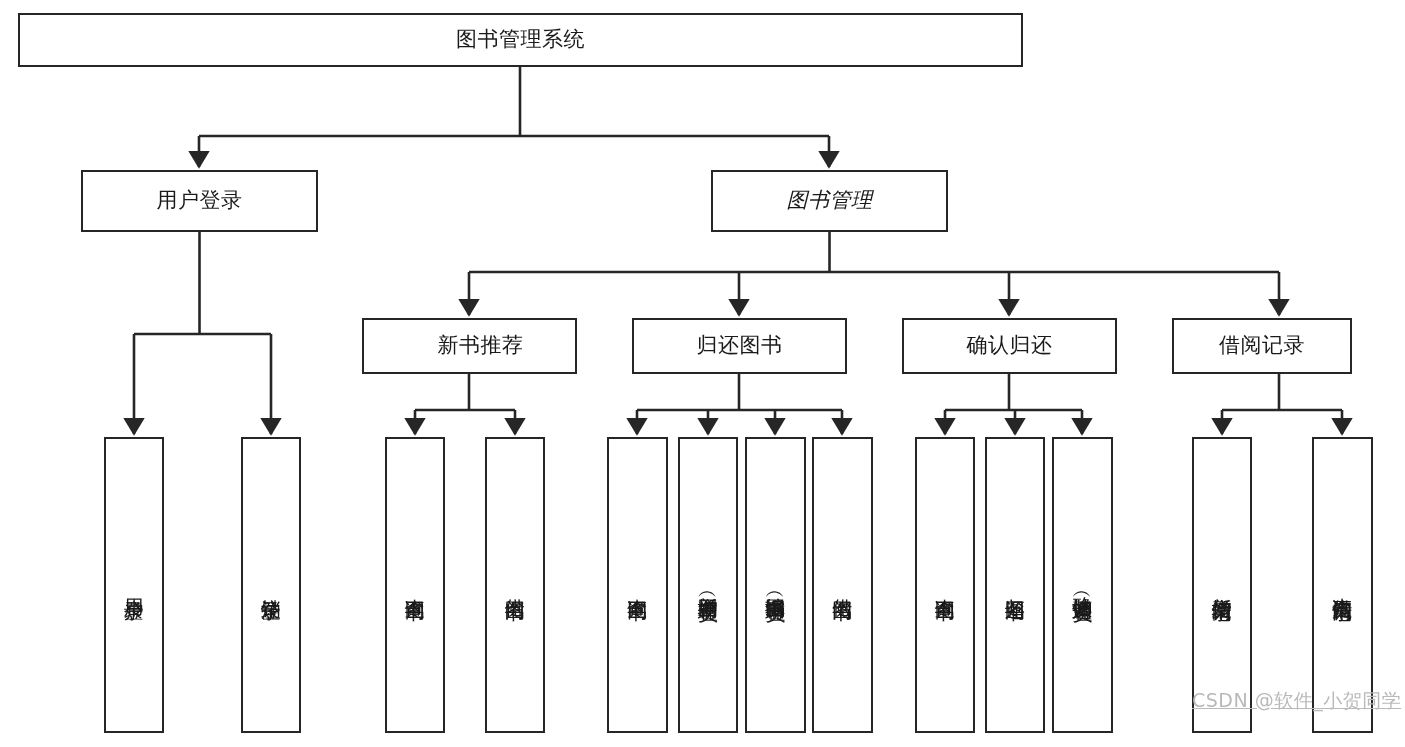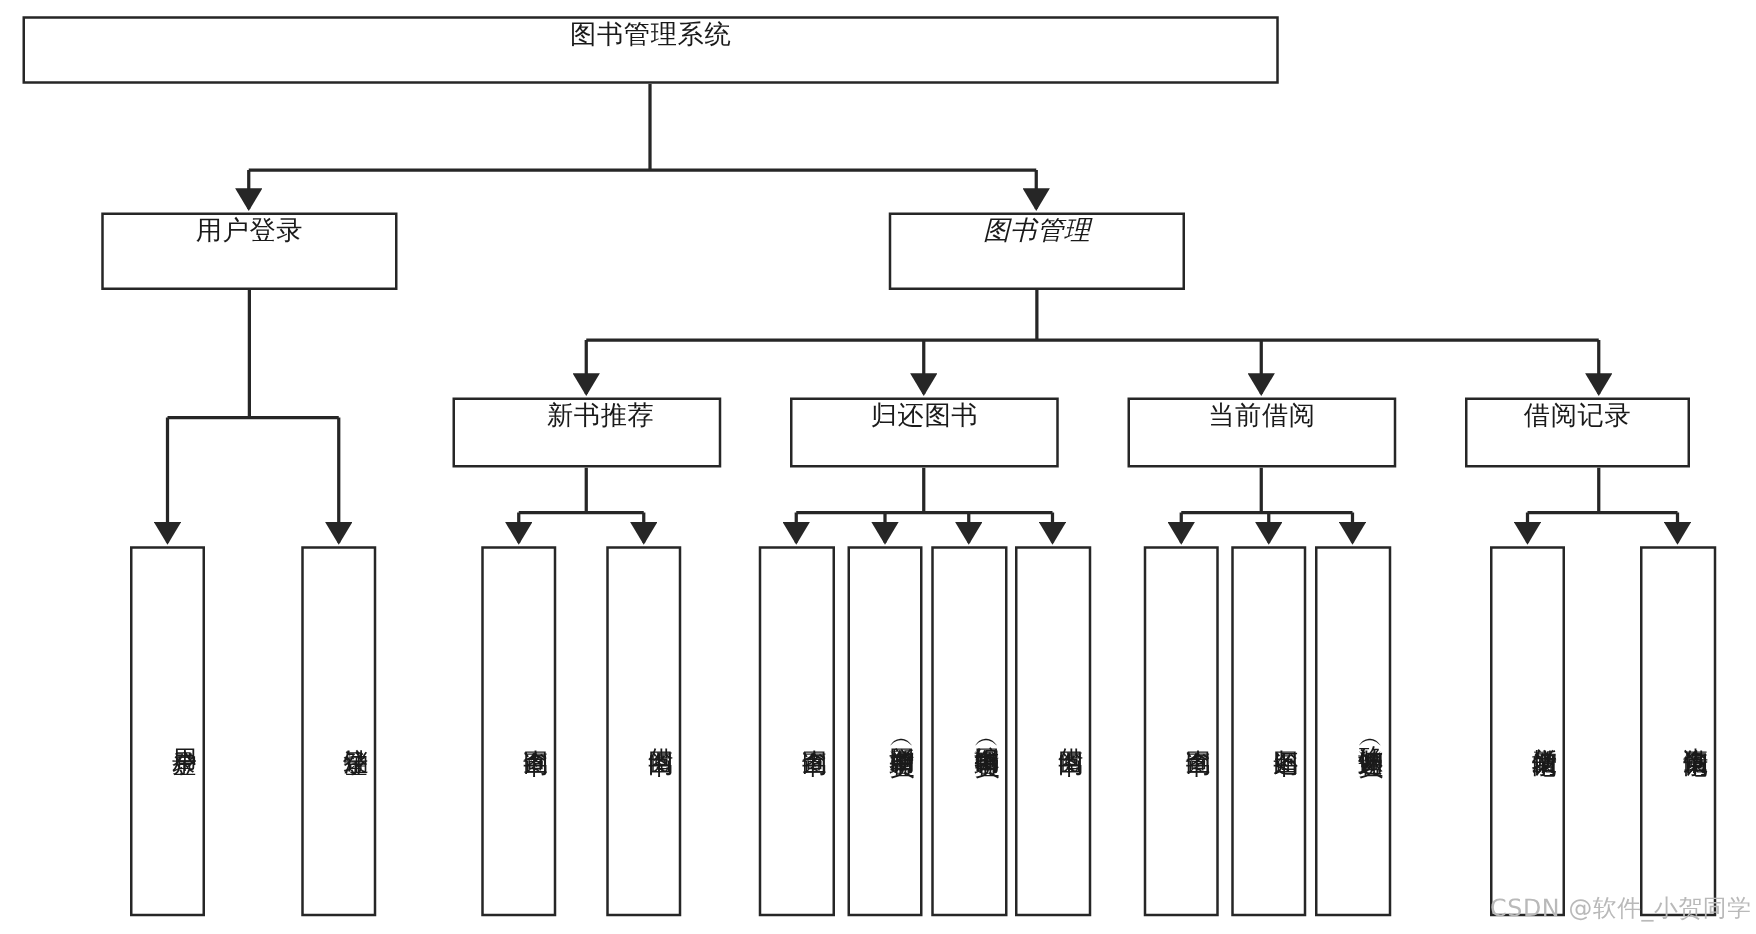--- a/index.html
+++ b/index.html
@@ -23,21 +23,21 @@
     top: 0;
     width: 1405px;
     height: 747px;
   }
   .node {
     position: absolute;
     box-sizing: border-box;
     border: 2px solid #262626;
     background: #ffffff;
     display: flex;
-    align-items: flex-start;
+    align-items: center;
     justify-content: center;
     color: #1a1a1a;
   }
   .node-h {
     font-size: 21px;
     line-height: 1.2;
     letter-spacing: 0.5px;
     white-space: nowrap;
   }
   .node-v {
@@ -121,21 +121,21 @@
     <span>图书管理</span>
   </div>
 
   <div class="node node-h" style="left:362px; top:318px; width:215px; height:56px;padding-left:22px;">
     <span>新书推荐</span>
   </div>
   <div class="node node-h" style="left:632px; top:318px; width:215px; height:56px;">
     <span>归还图书</span>
   </div>
   <div class="node node-h" style="left:902px; top:318px; width:215px; height:56px;">
-    <span>当前借阅</span>
+    <span>确认归还</span>
   </div>
   <div class="node node-h" style="left:1172px; top:318px; width:180px; height:56px;">
     <span>借阅记录</span>
   </div>
 
   <div class="node node-v" style="left:104px; top:437px; width:60px; height:296px;">
     <span class="vtext">用户登录</span>
   </div>
   <div class="node node-v" style="left:241px; top:437px; width:60px; height:296px;">
     <span class="vtext">注销登录</span>
@@ -167,17 +167,17 @@
   <div class="node node-v" style="left:1052px; top:437px; width:61px; height:296px;">
     <span class="vtext">确认归还（管理员）</span>
   </div>
   <div class="node node-v" style="left:1192px; top:437px; width:60px; height:296px;">
     <span class="vtext">新增借阅记录</span>
   </div>
   <div class="node node-v" style="left:1312px; top:437px; width:61px; height:296px;">
     <span class="vtext">查询借阅记录</span>
   </div>
 
-  <div class="watermark" style="left:1192px; top:714px;">
+  <div class="watermark" style="left:1192px; top:688px;text-decoration:underline;">
     <span>CSDN @软件_小贺同学</span>
   </div>
 
 </div>
 
 </body></html>

